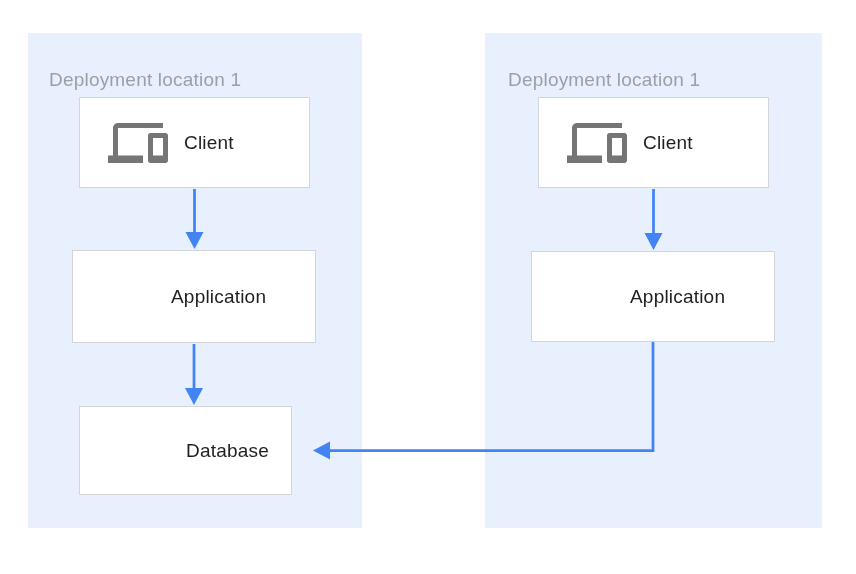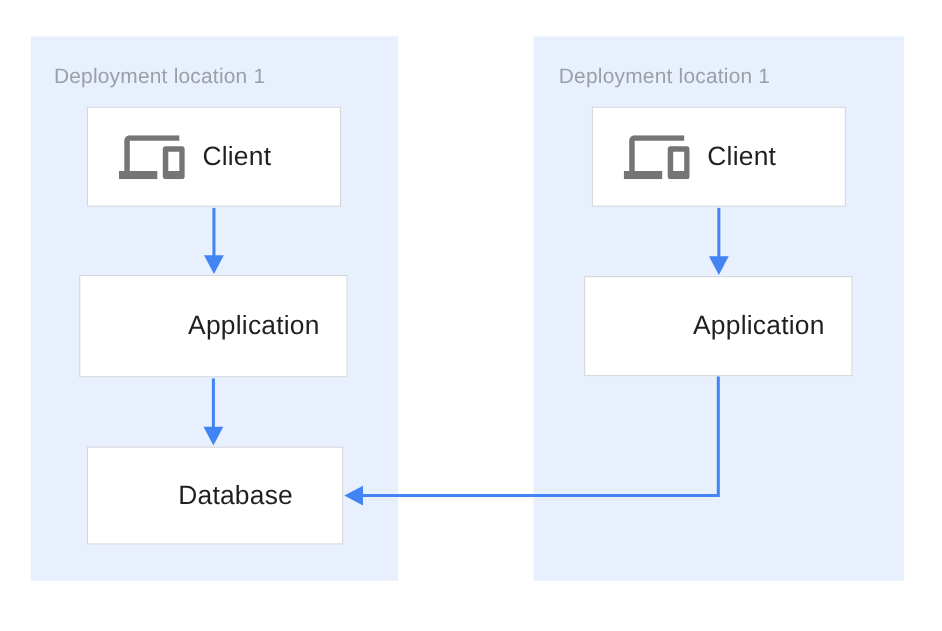--- a/index.html
+++ b/index.html
@@ -1,34 +1,34 @@
 <!DOCTYPE html>
 <html><head>
 <meta charset="utf-8">
 <style>
   html,body{margin:0;padding:0;background:#ffffff;font-family:"Liberation Sans",sans-serif;}
   #canvas{position:relative;width:856px;height:574px;background:#ffffff;overflow:hidden;}
 
   .panel{position:absolute;top:33px;height:495px;background:#e8f0fe;}
   .panel-loc1{left:28px;width:334px;}
   .panel-loc2{left:485px;width:337px;}
-  .panel-title{margin:0;position:absolute;top:26px;font-size:19px;font-weight:400;
+  .panel-title{margin:0;position:absolute;top:36px;font-size:19px;font-weight:400;
                color:#9aa0a6;letter-spacing:.2px;white-space:nowrap;}
   .panel-loc1 .panel-title{left:21px;}
   .panel-loc2 .panel-title{left:23px;}
 
   .node{position:absolute;background:#ffffff;border:1px solid #d2d6db;
         box-sizing:border-box;display:flex;align-items:center;}
   .node-client1{left:79px;top:97px;width:231px;height:91px;padding-left:28px;gap:16px;}
   .node-app1{left:72px;top:250px;width:244px;height:93px;padding-left:20px;gap:23px;}
-  .node-db1{left:79px;top:406px;width:233px;height:89px;padding-left:17px;gap:10px;}
+  .node-db1{left:79px;top:406px;width:213px;height:89px;padding-left:29px;gap:22px;}
   .node-client2{left:538px;top:97px;width:231px;height:91px;padding-left:28px;gap:16px;}
   .node-app2{left:531px;top:251px;width:244px;height:91px;padding-left:20px;gap:23px;}
 
-  .node-label{font-size:24px;color:#1f1f1f;letter-spacing:.2px;white-space:nowrap;}
+  .node-label{font-size:19px;color:#1f1f1f;letter-spacing:.2px;white-space:nowrap;}
 
   .icon{flex:0 0 auto;display:flex;align-items:center;justify-content:center;}
   .devices-svg{display:block;}
 
   .server-stack{display:flex;flex-direction:column;gap:5px;width:55px;}
   .server-stack .bar{height:11px;background:#757575;border-radius:1.5px;position:relative;}
   .server-stack .bar::after{content:"";position:absolute;left:5px;top:2px;width:7px;height:7px;background:#ffffff;}
 
   #edges{position:absolute;left:0;top:0;width:856px;height:574px;pointer-events:none;}
 </style>

